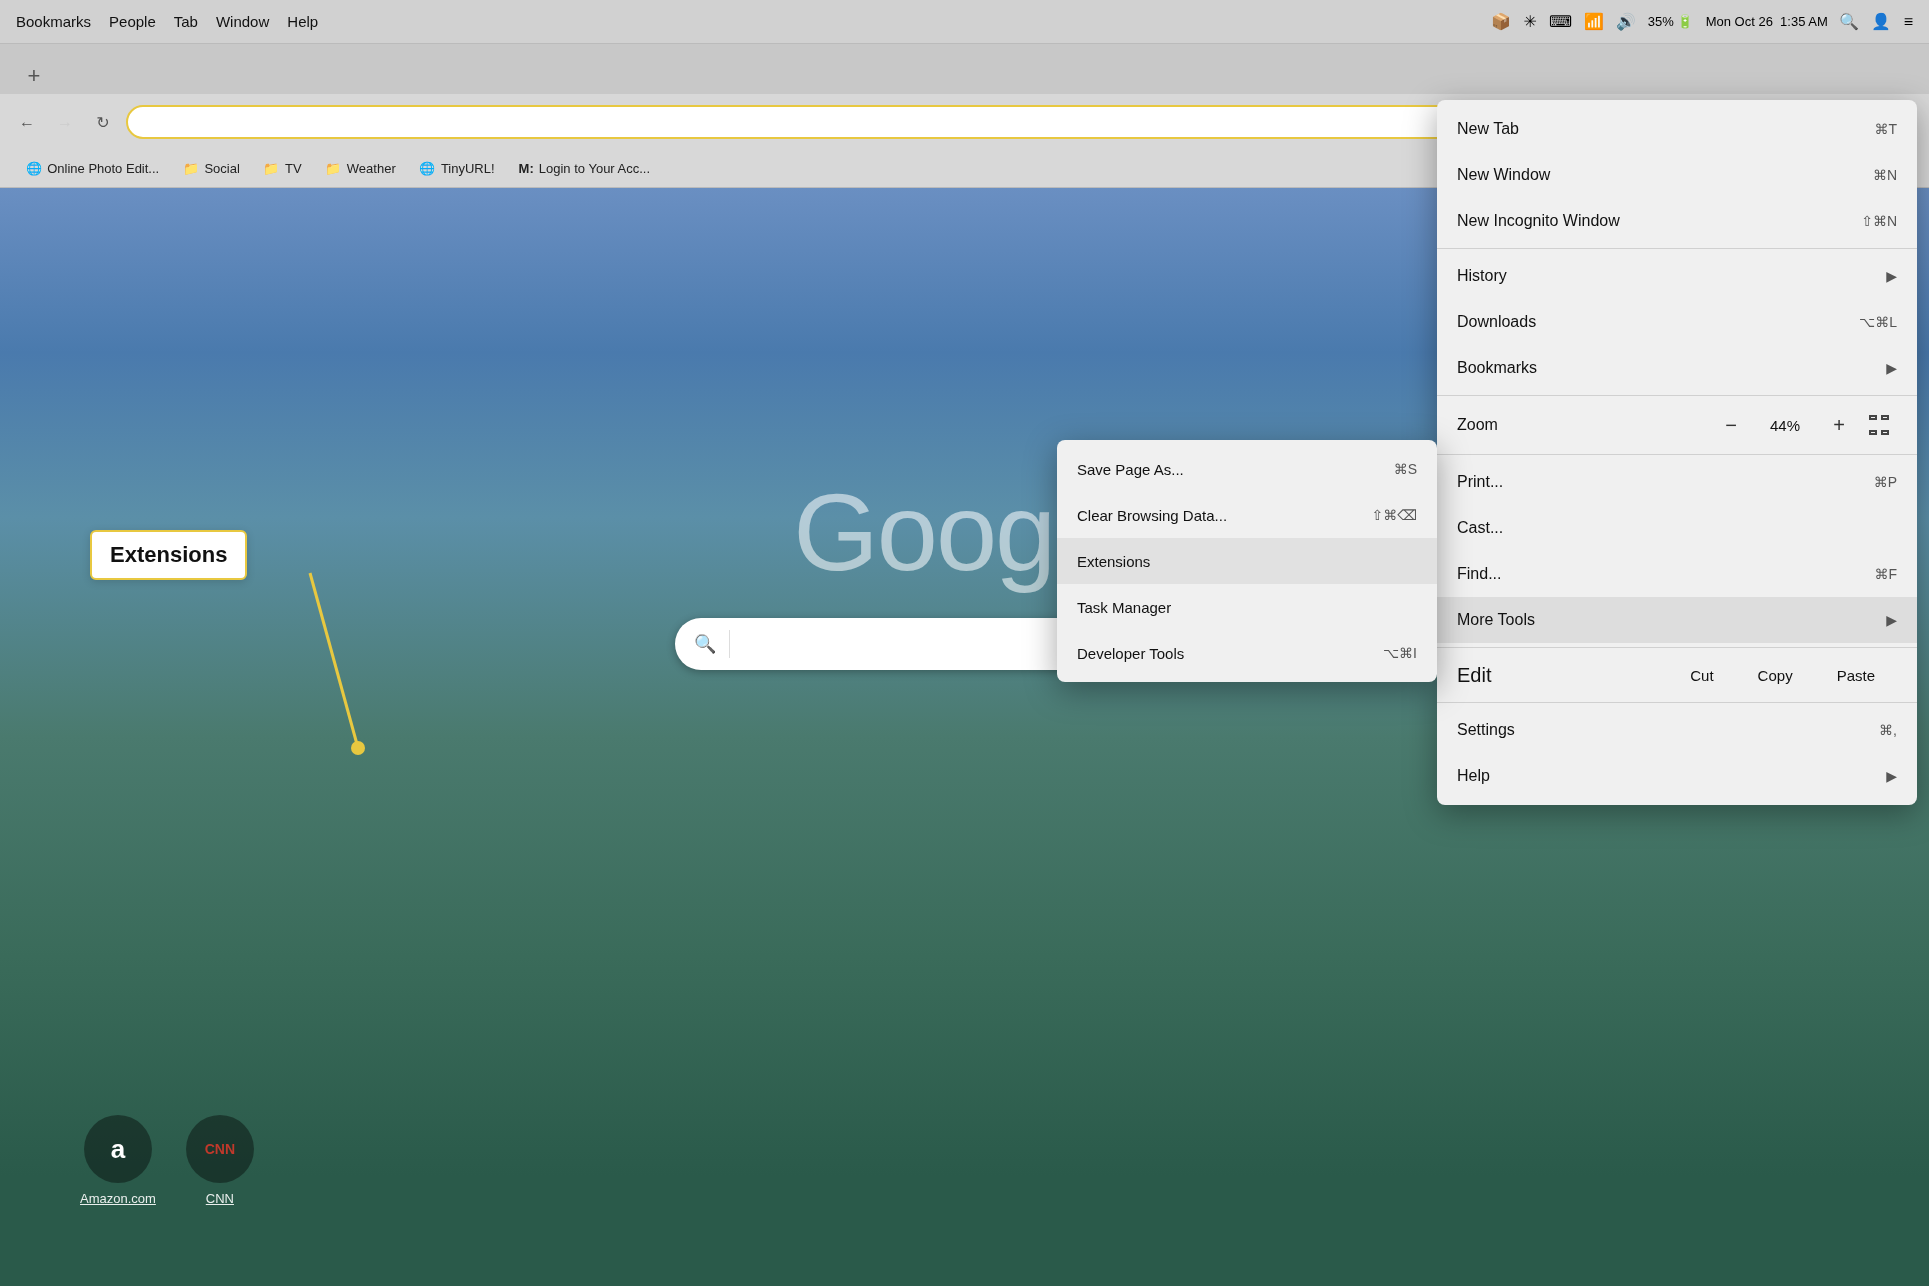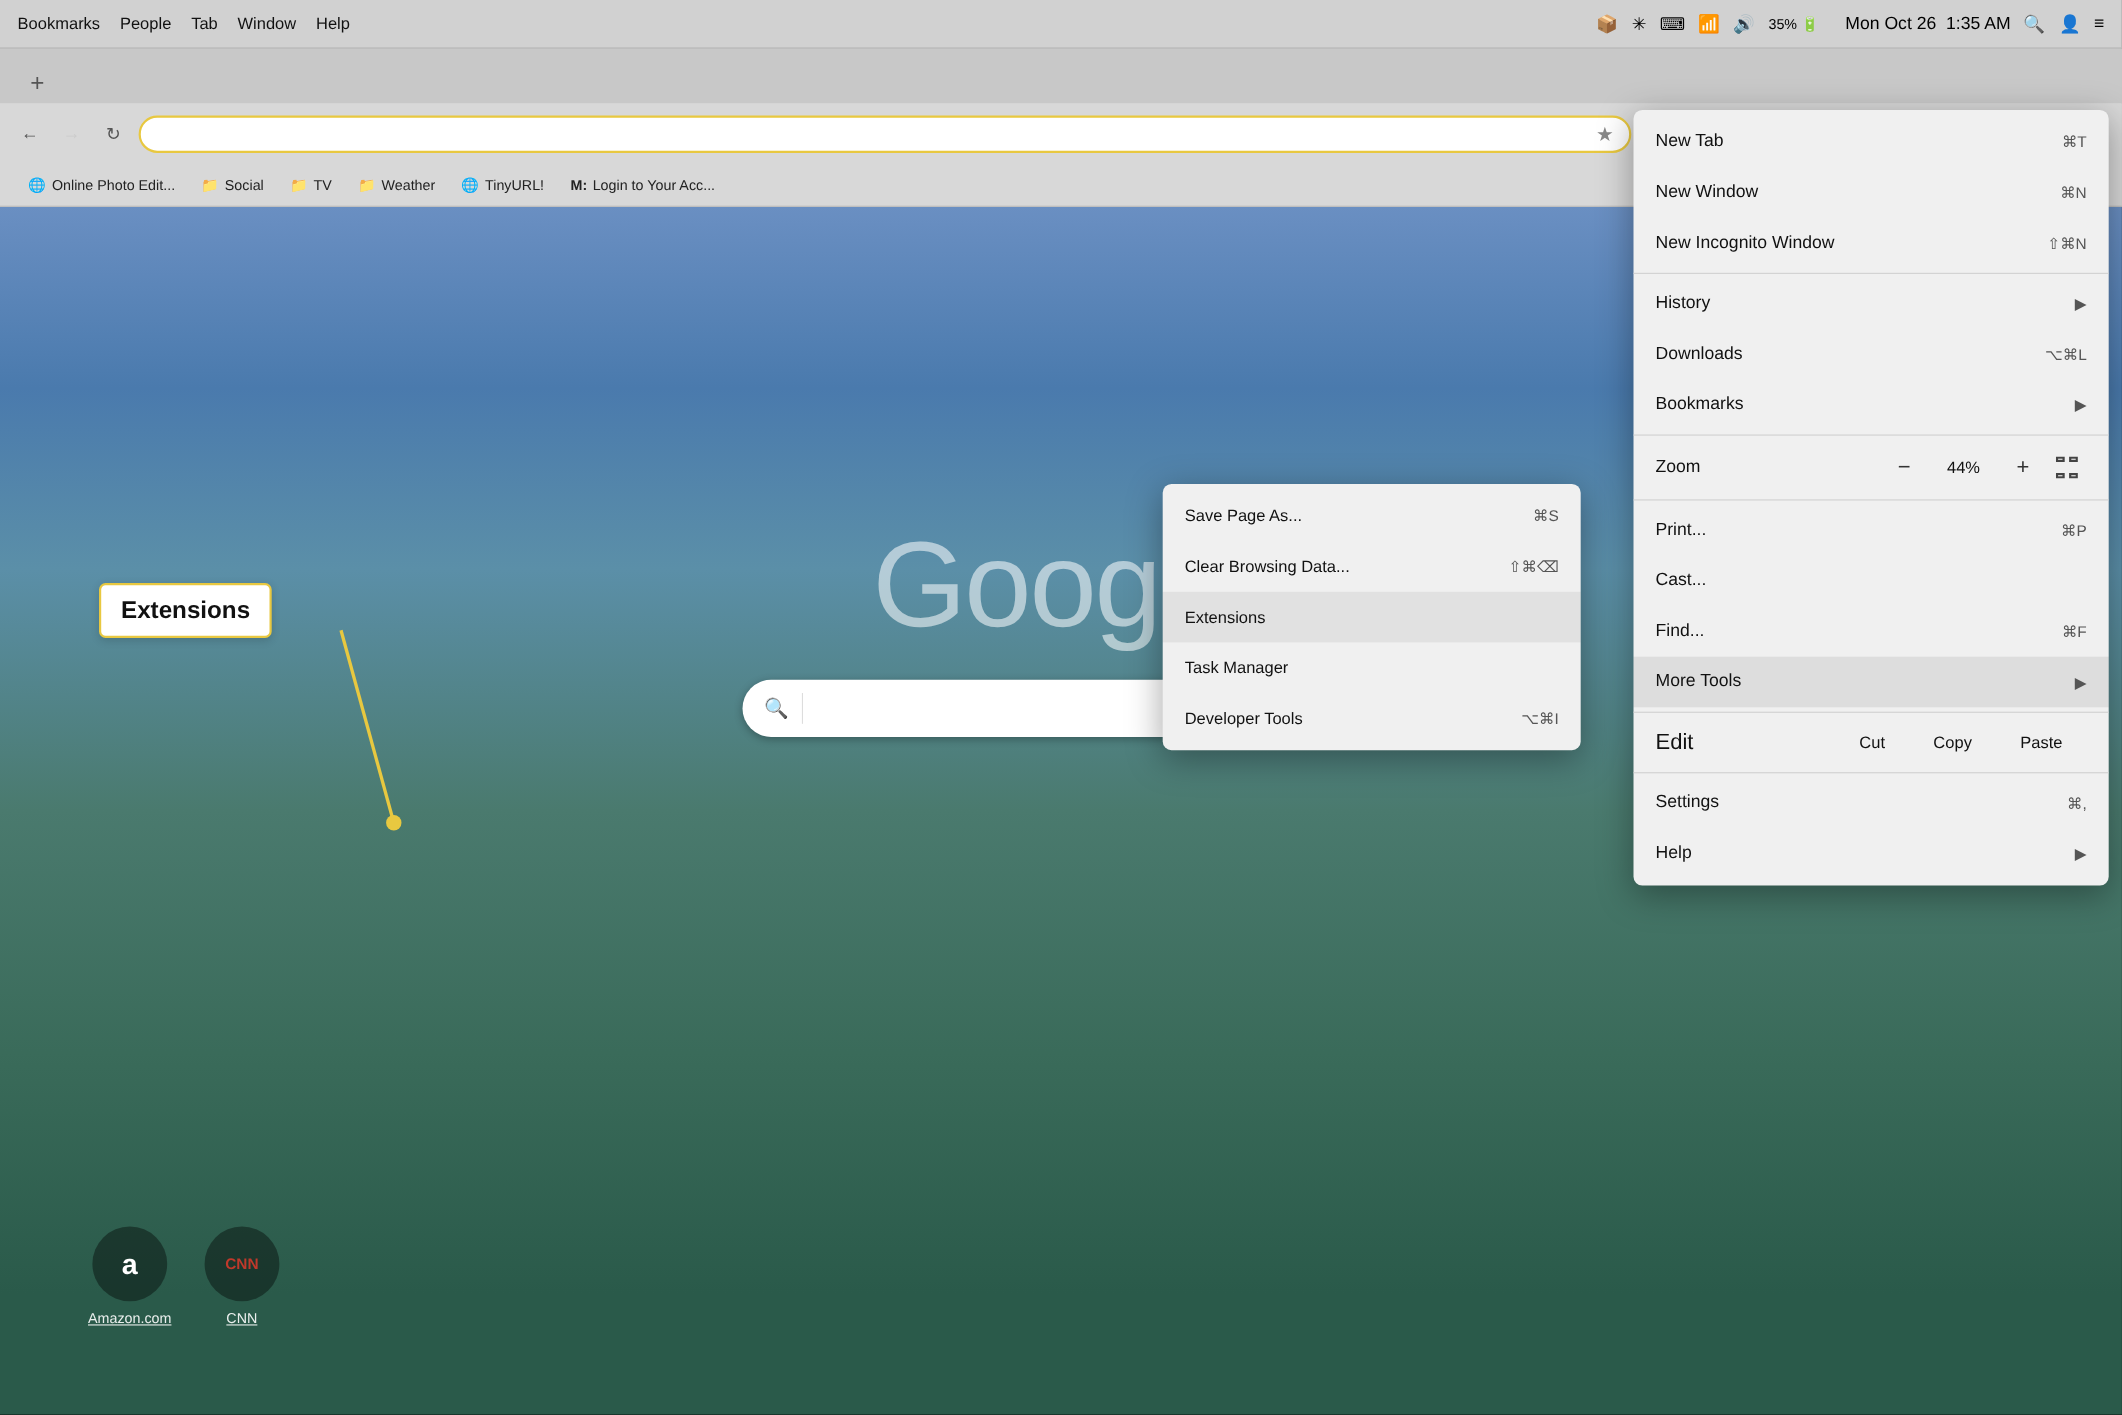--- a/index.html
+++ b/index.html
@@ -207,21 +207,21 @@
       font-size: 28px;
       color: white;
     }
     .shortcut-label { font-size: 13px; color: rgba(255,255,255,0.9); text-decoration: underline; }
 
     
     .chrome-menu {
       position: absolute;
       top: 100px;
       right: 12px;
-      width: 432px;
+      width: 480px;
       background: #f0f0f0;
       border-radius: 8px;
       box-shadow: 0 8px 32px rgba(0,0,0,0.35);
       z-index: 2000;
       padding: 6px 0;
     }
     .menu-item {
       display: flex;
       align-items: center;
       padding: 0 20px;
@@ -386,21 +386,21 @@
   <span class="mac-menubar-item">Tab</span>
   <span class="mac-menubar-item">Window</span>
   <span class="mac-menubar-item">Help</span>
   <div class="mac-menubar-right">
     <span style="font-size:16px;">📦</span>
     <span style="font-size:16px;">✳</span>
     <span style="font-size:16px;">⌨</span>
     <span style="font-size:16px;">📶</span>
     <span style="font-size:16px;">🔊</span>
     <span style="font-size:13px;">35% 🔋</span>
-    <span style="font-size:16px;margin-left:12px;">Mon Oct 26&nbsp;&nbsp;1:35 AM</span>
+    <span style="font-size:13px;">Mon Oct 26&nbsp;&nbsp;1:35 AM</span>
     <span style="font-size:16px;">🔍</span>
     <span style="font-size:16px;">👤</span>
     <span style="font-size:16px;">≡</span>
   </div>
 </div>
 
 <div class="browser-chrome">
 
   <div class="tab-bar">
     <div class="new-tab-btn">+</div>

